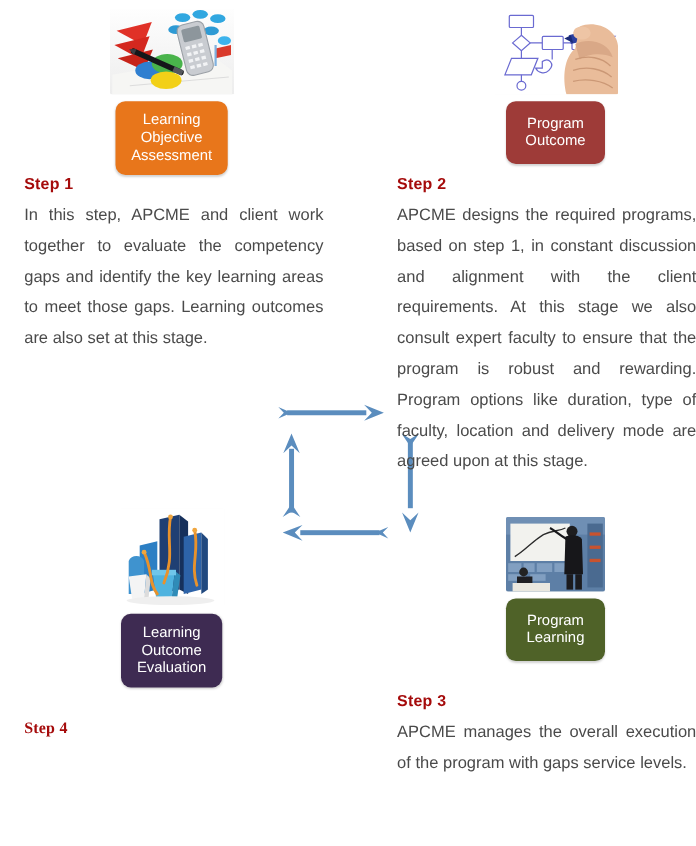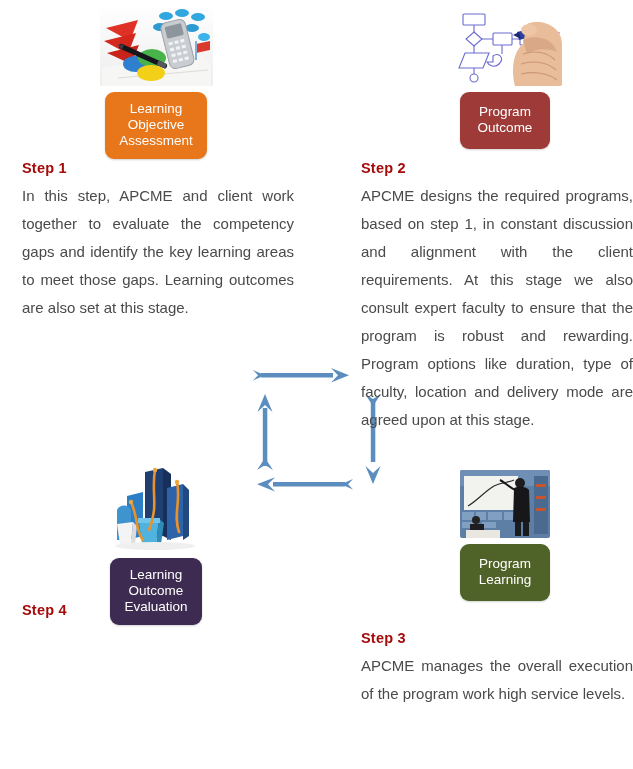--- a/index.html
+++ b/index.html
@@ -80,21 +80,21 @@
     color: #4a4a4a;
     font-size: 15px;
     line-height: 28px;
     text-align: justify;
     margin: 0 2px 0 4px;
     width: 272px;
   }
   .txt-q1 { position: absolute; left: 18px; top: 160px; }
   .txt-q2 { position: absolute; left: 357px; top: 160px; }
   .txt-q3 { position: absolute; left: 357px; top: 630px; }
-  .txt-q4 { position: absolute; left: 18px; top: 602px; }
+  .txt-q4 { position: absolute; left: 18px; top: 654px; font-family: Liberation Serif, serif; }
 
   
   .cycle { position: absolute; left: 245px; top: 360px; width: 150px; height: 140px; }
   .cycle svg { display: block; }
 </style>
 </head>
 <body>
 
 <div class="canvas">
 
@@ -335,20 +335,20 @@
     <p class="step-body">In this step, APCME and client work together to evaluate the competency gaps and identify the key learning areas to meet those gaps. Learning outcomes are also set at this stage.</p>
   </div>
 
   <div class="txt-q2">
     <h3 class="step-head">Step 2</h3>
     <p class="step-body">APCME designs the required programs, based on step 1, in constant discussion and alignment with the client requirements. At this stage we also consult expert faculty to ensure that the program is robust and rewarding. Program options like duration, type of faculty, location and delivery mode are agreed upon at this stage.</p>
   </div>
 
   <div class="txt-q3">
     <h3 class="step-head">Step 3</h3>
-    <p class="step-body">APCME manages the overall execution of the program work high service levels.</p>
+    <p class="step-body">APCME manages the overall execution of the program with gaps service levels.</p>
   </div>
 
   <div class="txt-q4">
     <h3 class="step-head">Step 4</h3>
   </div>
 
 </div>
 
 </body></html>

